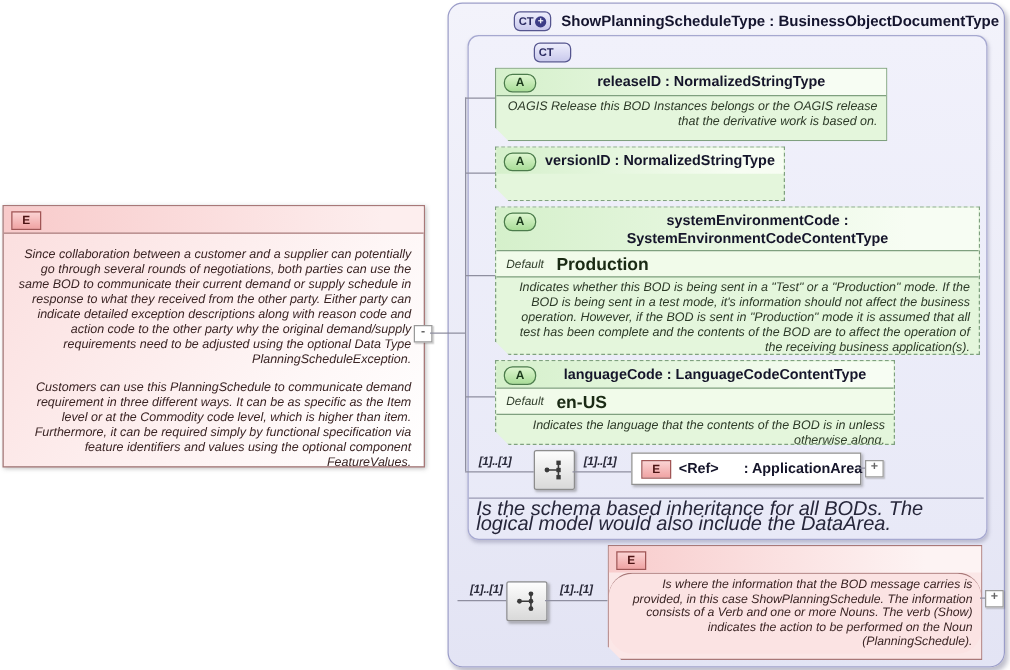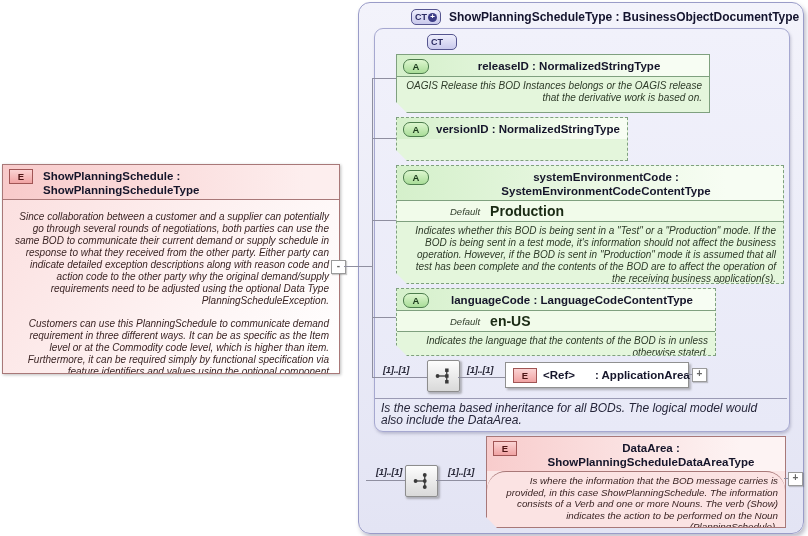--- a/index.html
+++ b/index.html
@@ -59,21 +59,21 @@
   .icon-a{
     display:inline-flex;align-items:center;justify-content:center;flex:0 0 auto;
     width:24px;height:13px;margin-top:1px;border:1.5px solid #4c7c4c;border-radius:7px;
     background:linear-gradient(180deg,#ddf6cf,#a9dd98);
     font-size:9.5px;font-weight:bold;color:#1c3a1c;
   }
   .default-row{
     display:flex;align-items:center;gap:10px;padding:2px 8px;
     border-top:1px solid #7fa07f;background:#f1fbea;
   }
-  .def-label{font-size:9.5px;font-style:italic;color:#33402e;margin-left:45px;}
+  .def-label{font-size:9.5px;font-style:italic;color:#33402e;}
   .def-value{font-size:14px;font-weight:bold;color:#1a2a14;}
   .note{
     border-top:1px solid #7fa07f;padding:3px 7px;
     font-size:10px;font-style:italic;color:#2d3a28;line-height:12px;text-align:right;
   }
   
   .icon-e{
     display:inline-flex;align-items:center;justify-content:center;flex:0 0 auto;
     width:22px;height:13px;margin-top:1px;border:1.5px solid #a05555;
     background:linear-gradient(180deg,#fbd3d3,#f0a3a3);
@@ -105,32 +105,31 @@
     display:flex;align-items:center;justify-content:center;
   }
   
   .pm{
     position:absolute;width:13px;height:12px;border:1px solid #9a9a9a;background:#ffffff;
     font-size:10px;line-height:10px;color:#666;text-align:center;font-weight:bold;
     box-shadow:1px 1px 1px rgba(90,90,90,0.3);
   }
   
   .panel-note{
-    position:absolute;font-size:12px;font-style:italic;color:#26263a;line-height:12px;
+    position:absolute;font-size:16px;font-style:italic;color:#26263a;line-height:12px;
   }
 </style>
 </head>
 <body>
 
 <div id="canvas">
 
   <div id="left-element" class="ebox" style="left:2px;top:164px;width:336px;height:208px;">
     <div class="abox-hdr" style="background:linear-gradient(90deg,#f8caca 0%,#fdeeee 90%);">
       <span class="icon-e">E</span>
-      <span class="abox-title" style="text-align:left;padding-left:4px;">ShowPlanningSchedule : ShowPlanningScheduleType</span>
     </div>
     <div class="note" style="border-top:1px solid #a87878;padding:11px 10px;">
       <p style="margin:0 0 11px 0;">Since collaboration between a customer and a supplier can potentially go through several rounds of negotiations, both parties can use the same BOD to communicate their current demand or supply schedule in response to what they received from the other party.  Either party can indicate detailed exception descriptions along with reason code and action code to the other party why the original demand/supply requirements need to be adjusted using the optional Data Type PlanningScheduleException.</p>
       <p style="margin:0 0 11px 0;">Customers can use this PlanningSchedule to communicate demand requirement in three different ways.  It can be as specific as the Item level or at the Commodity code level, which is higher than item.  Furthermore, it can be required simply by functional specification via feature identifiers and values using the optional component FeatureValues.</p>
 
     </div>
   </div>
   <div class="pm" style="left:331px;top:260px;">-</div>
 
   <div class="h-line" style="left:344px;top:266px;width:28px;"></div>
@@ -187,21 +186,21 @@
 
   <div class="abox optional" style="left:396px;top:288px;width:318px;height:66px;">
     <div class="abox-hdr">
       <span class="icon-a">A</span>
       <span class="abox-title">languageCode : LanguageCodeContentType</span>
     </div>
     <div class="default-row">
       <span class="def-label">Default</span>
       <span class="def-value">en-US</span>
     </div>
-    <div class="note">Indicates the language that the contents of the BOD is in unless otherwise stated.</div>
+    <div class="note">Indicates the language that the contents of the BOD is in unless otherwise along.</div>
   </div>
 
   <div class="h-line" style="left:372px;top:377px;width:55px;"></div>
   <span class="card" style="left:383px;top:364px;">[1]..[1]</span>
   <div class="seq" style="left:427px;top:360px;">
     <svg width="22" height="22" viewBox="0 0 24 24">
       <line x1="5" y1="12" x2="15" y2="12" stroke="#3a3a3a" stroke-width="1.4"></line>
       <line x1="15" y1="5.5" x2="15" y2="18.5" stroke="#3a3a3a" stroke-width="1.4"></line>
       <circle cx="5" cy="12" r="2.1" fill="#3a3a3a"></circle>
       <rect x="13.2" y="3.8" width="3.8" height="3.8" fill="#3a3a3a"></rect>
@@ -234,20 +233,19 @@
       <circle cx="15" cy="12" r="2.1" fill="#3a3a3a"></circle>
       <circle cx="15" cy="18.5" r="2.1" fill="#3a3a3a"></circle>
     </svg>
   </div>
   <div class="h-line" style="left:436px;top:480px;width:50px;"></div>
   <span class="card" style="left:448px;top:466px;">[1]..[1]</span>
 
   <div class="ebox notch" style="left:486px;top:436px;width:298px;height:90px;">
     <div class="abox-hdr">
       <span class="icon-e">E</span>
-      <span class="abox-title">DataArea : ShowPlanningScheduleDataAreaType</span>
     </div>
     <div class="note" style="font-size:9.8px;line-height:11.5px;border-radius:19px;">Is where the information that the BOD message carries is provided, in this case ShowPlanningSchedule. The information consists of a Verb and one or more Nouns. The verb (Show) indicates the action to be performed on the Noun (PlanningSchedule).</div>
   </div>
   <div class="h-line" style="left:784px;top:478px;width:4px;"></div>
   <div class="pm" style="left:788px;top:472px;">+</div>
 
 </div>
 
 </body></html>

